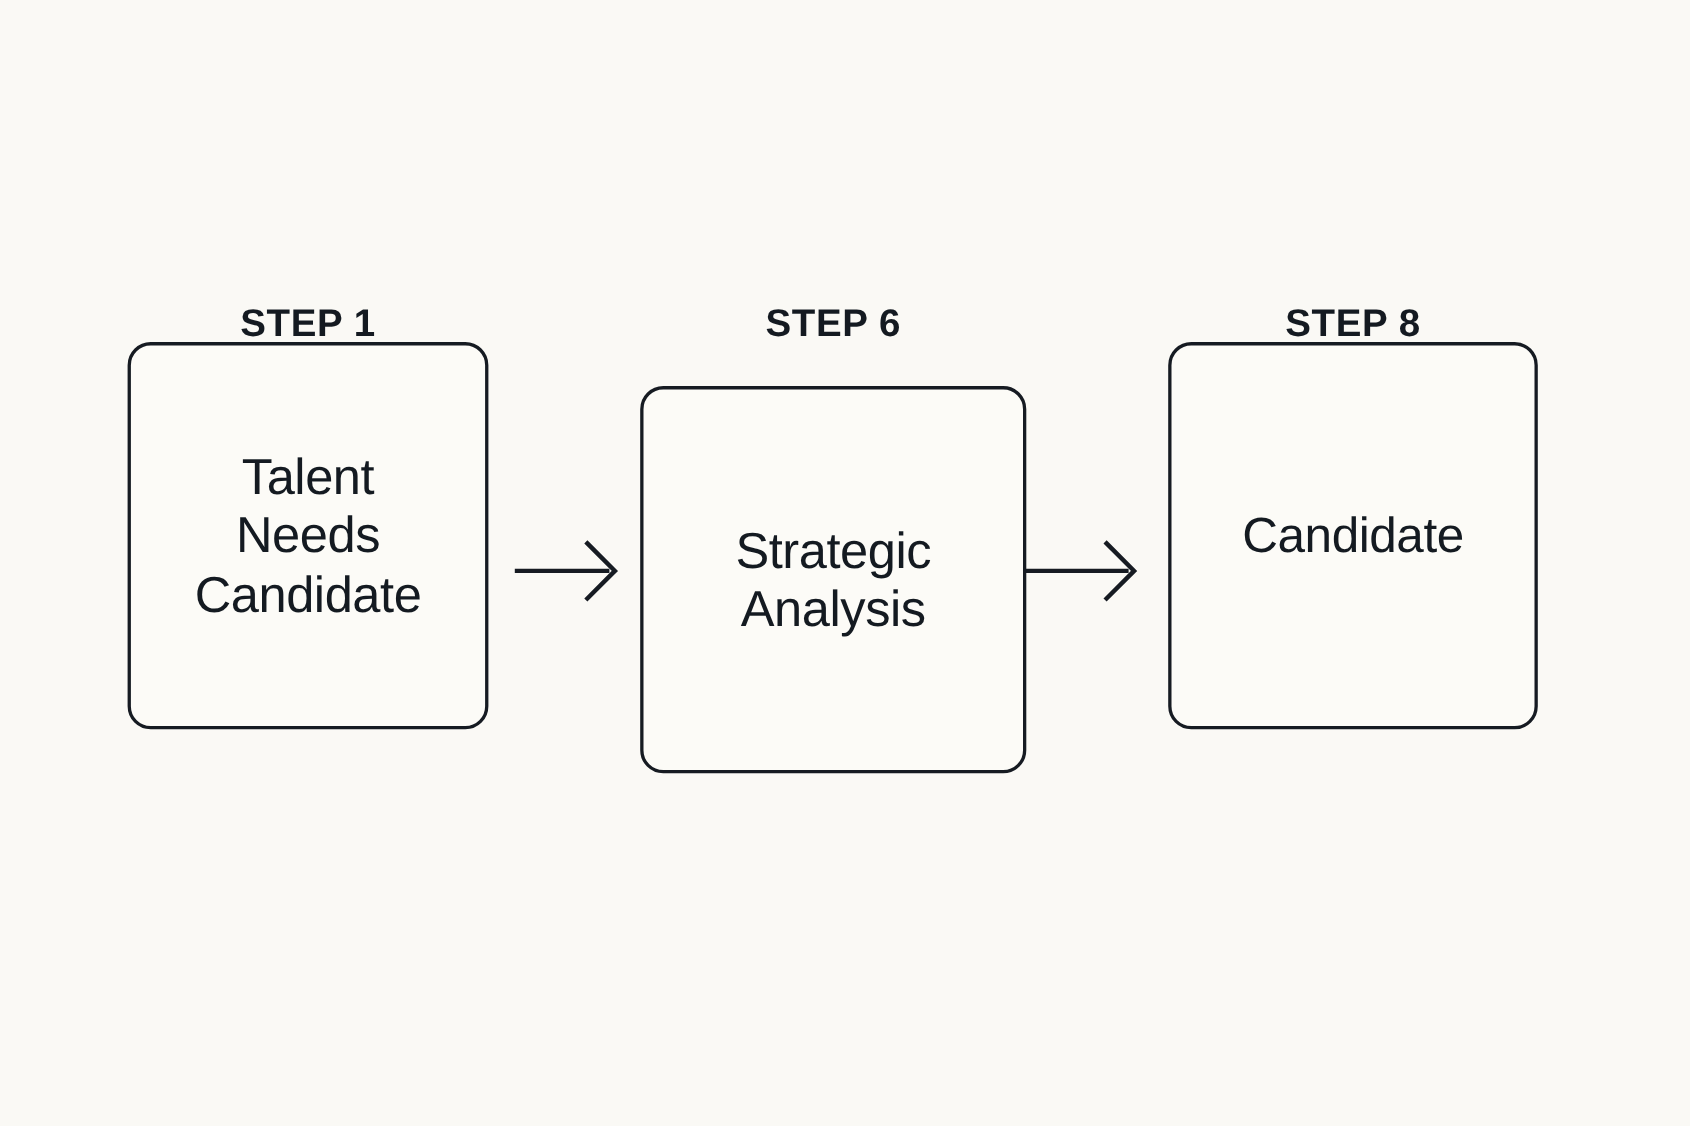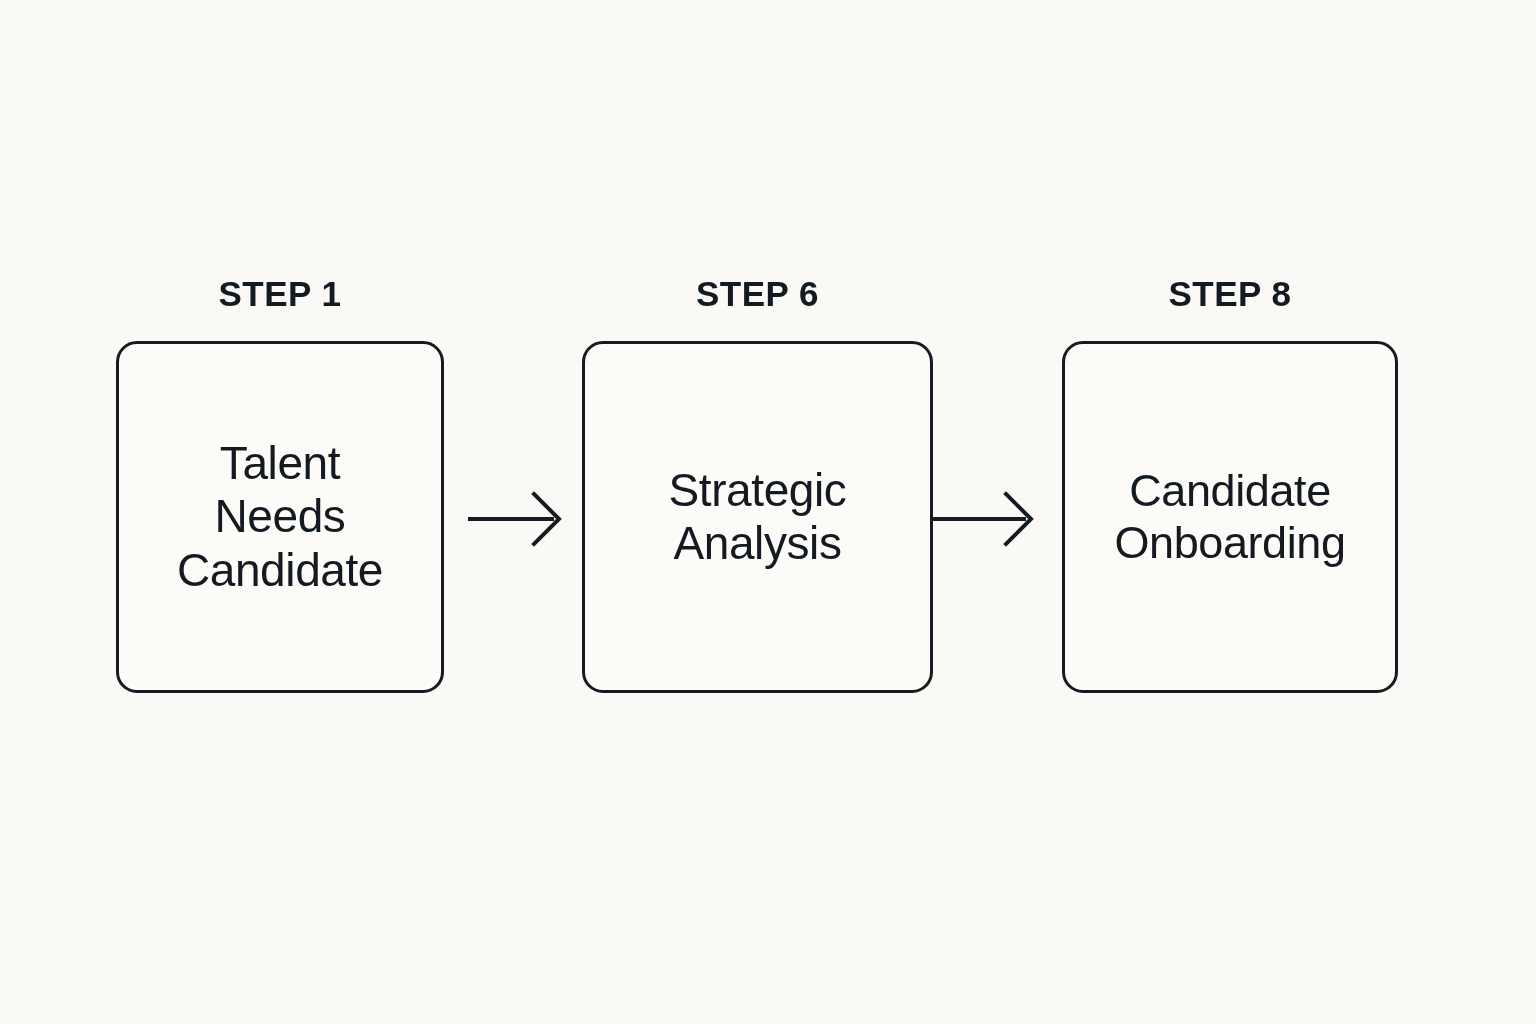--- a/index.html
+++ b/index.html
@@ -28,21 +28,20 @@
     top: 276px;
   }
 
   .step-label {
     font-size: 35px;
     font-weight: 700;
     letter-spacing: 0.5px;
     color: #141a21;
     text-align: center;
     line-height: 1;
-    margin-bottom: 30px;
     white-space: nowrap;
     font-family: "Liberation Sans", "DejaVu Sans", sans-serif;
   }
 
   .step-box {
     box-sizing: border-box;
     border: 3px solid #161b22;
     border-radius: 21px;
     background: #fcfbf7;
     display: flex;
@@ -65,21 +64,21 @@
   .step-box-text .line {
     display: block;
     white-space: nowrap;
   }
 
   
   #col-1 { left: 116px; }
   #col-1 .step-box { width: 328px; }
 
   #col-2 { left: 582px; }
-  #col-2 .step-box { width: 351px; }
+  #col-2 .step-box { width: 351px; margin-top: 40px; }
 
   #col-3 { left: 1062px; }
   #col-3 .step-box { width: 336px; }
 
   #col-3 .step-box-text { font-size: 45px; }
 
   
   .arrow-svg {
     position: absolute;
     overflow: visible;
@@ -121,18 +120,17 @@
   <svg class="arrow-svg" id="arrow-2" width="104" height="62" viewBox="0 0 104 62" aria-hidden="true">
     <line x1="0" y1="31" x2="94" y2="31" stroke="#161b22" stroke-width="4" stroke-linecap="butt"></line>
     <polyline points="74,6 99,31 74,56" fill="none" stroke="#161b22" stroke-width="4" stroke-linecap="square" stroke-linejoin="miter"></polyline>
   </svg>
 
   <div class="step-col" id="col-3">
     <div class="step-label">STEP 8</div>
     <div class="step-box">
       <div class="step-box-text">
         <span class="line">Candidate</span>
-        <span class="line">Onboarding</span>
       </div>
     </div>
   </div>
 
 </div>
 
 </body></html>

